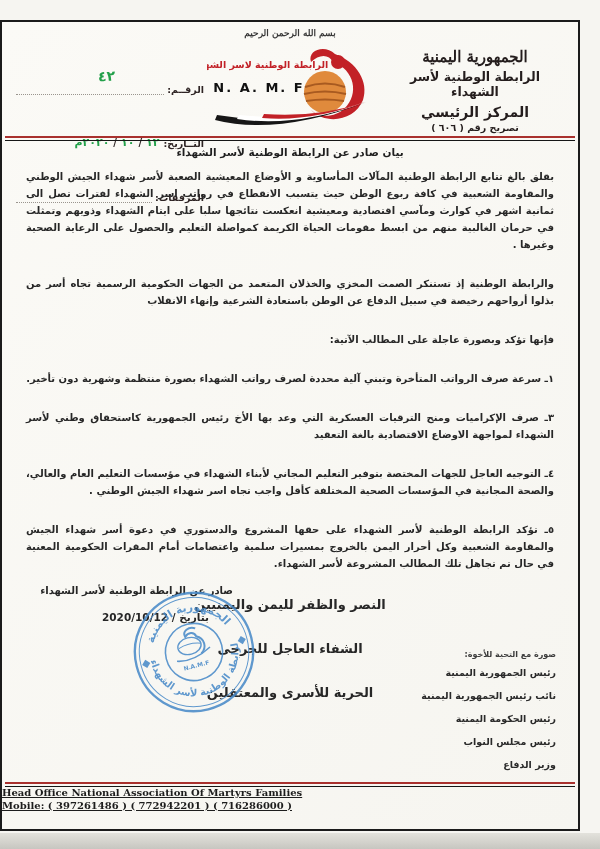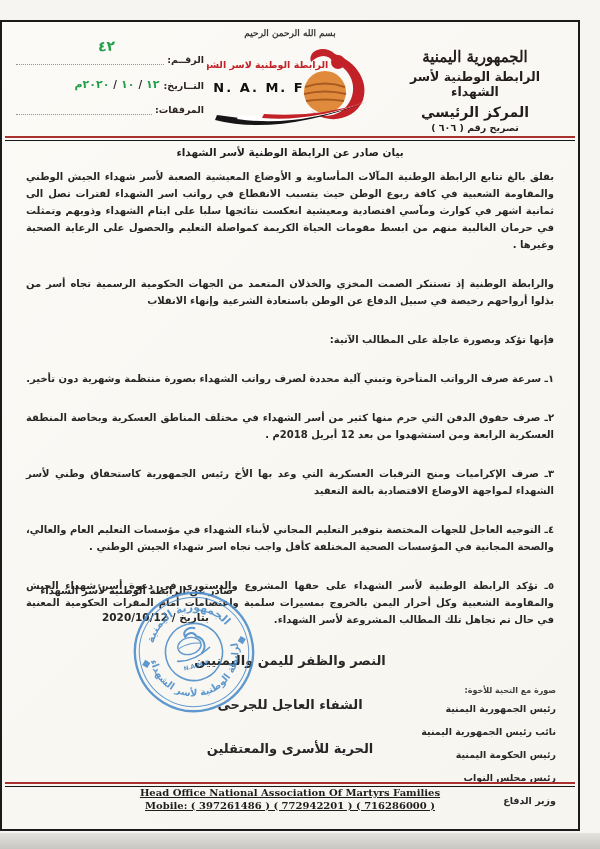--- a/index.html
+++ b/index.html
@@ -25,21 +25,21 @@
   .hdr-right{width:178px;text-align:center;direction:rtl;color:#241d1d;padding-top:6px;}
   .hdr-country{font-size:15px;font-weight:bold;font-family:"DejaVu Serif",serif;
     letter-spacing:.5px;transform:scaleY(1.05);}
   .hdr-org{font-size:12.5px;font-weight:bold;margin-top:3px;}
   .hdr-center{font-size:14px;font-weight:bold;margin-top:5px;}
   .hdr-permit{font-size:9.5px;font-weight:bold;margin-top:2px;}
   .hdr-logo{width:176px;position:relative;}
   .hdr-left{width:188px;direction:rtl;padding-top:12px;color:#2e2424;}
   .fld{display:flex;align-items:flex-end;font-size:9.5px;font-weight:bold;
     margin-bottom:13px;position:relative;}
-  .fld .lbl{white-space:nowrap;}
+  .fld .lbl{white-space:nowrap;margin-top:30px;}
   .dots{flex:1;border-bottom:1.5px dotted #9a958e;height:10px;margin-right:3px;position:relative;}
   .hand{color:#23a04a;font-weight:bold;}
   .hand-num{position:absolute;left:55%;top:-16px;font-size:14px;transform:rotate(-4deg);}
   .date-val{font-size:11px;display:inline-flex;gap:4px;align-items:baseline;margin-right:4px;}
   .date-val .sep{color:#2e2424;font-size:10px;}
   
   .rule{height:5px;border-top:2.2px solid #a9312e;border-bottom:1.7px solid #161616;box-sizing:border-box;}
   .rule-top{position:absolute;top:114px;left:3px;right:3px;}
   .rule-bot{position:absolute;top:760px;left:3px;right:3px;}
   
@@ -51,25 +51,25 @@
   .content p.intro{margin-top:6px;}
   .demand{margin:10px 0;}
   .slogan{ text-align:center;margin:11px 0;font-size:13px;}
   
   .issued{position:absolute;top:563px;right:345px;left:24px;direction:rtl;
     color:#262626;font-size:10px;font-weight:bold;text-align:right;}
   .issued .dateline{margin-top:15px;margin-right:24px;font-size:10.5px;}
   .stamp{position:absolute;left:128px;top:566px;width:128px;height:128px;
     transform:rotate(-14deg);opacity:.88;z-index:5;pointer-events:none;}
   .cc{position:absolute;top:628px;right:22px;width:190px;direction:rtl;text-align:right;
-    color:#2a2a2a;margin-top:36px;}
+    color:#2a2a2a;}
   .cc-head{font-size:8px;font-weight:bold;color:#3c3c3c;margin-bottom:8px;}
   .cc-item{font-size:9.5px;font-weight:bold;margin-bottom:12px;}
   
-  .footer{position:absolute;top:765px;left:0;right:0;text-align:center;
+  .footer{position:absolute;top:765px;left:0;right:0;
     font-family:"DejaVu Serif",serif;color:#1d1d1d;font-size:10px;font-weight:bold;line-height:1.25;}
   .footer div{text-decoration:underline;}
   
   .logo-ar{font-size:9.5px;font-weight:bold;}
 </style>
 </head>
 <body>
 
 <div class="sheet">
 
@@ -130,21 +130,20 @@
 
   <div class="rule rule-top"></div>
 
   <div class="doc-title">بيان صادر عن الرابطة الوطنية لأسر الشهداء</div>
 
   <div class="content">
     <p class="intro">بقلق بالغ تتابع الرابطة الوطنية المآلات المأساوية و الأوضاع المعيشية الصعبة لأسر شهداء الجيش الوطني والمقاومة الشعبية في كافة ربوع الوطن حيث يتسبب الانقطاع في رواتب اسر الشهداء لفترات تصل الى ثمانية اشهر في كوارث ومآسي اقتصادية ومعيشية انعكست نتائجها سلبا على ايتام الشهداء وذويهم وتمثلت في حرمان الغالبية منهم من ابسط مقومات الحياة الكريمة كمواصلة التعليم والحصول على الرعاية الصحية وغيرها .</p>
     <p>والرابطة الوطنية إذ تستنكر الصمت المخزي والخذلان المتعمد من الجهات الحكومية الرسمية تجاه أسر من بذلوا أرواحهم رخيصة في سبيل الدفاع عن الوطن باستعادة الشرعية وإنهاء الانقلاب</p>
     <p>فإنها تؤكد وبصورة عاجلة على المطالب الآتية:</p>
     <p class="demand">١ـ سرعة صرف الرواتب المتأخرة وتبني آلية محددة لصرف رواتب الشهداء بصورة منتظمة وشهرية دون تأخير.</p>
-    <p class="demand">٢ـ صرف حقوق الدفن التي حرم منها كثير من أسر الشهداء في مختلف المناطق العسكرية وبخاصة المنطقة العسكرية الرابعة ومن استشهدوا من بعد 12 أبريل 2018م .</p>
     <p class="demand">٣ـ صرف الإكراميات ومنح الترقيات العسكرية التي وعد بها الأخ رئيس الجمهورية كاستحقاق وطني لأسر الشهداء لمواجهة الاوضاع الاقتصادية بالغة التعقيد</p>
     <p class="demand">٤ـ التوجيه العاجل للجهات المختصة بتوفير التعليم المجاني لأبناء الشهداء في مؤسسات التعليم العام والعالي، والصحة المجانية في المؤسسات الصحية المختلفة كأقل واجب تجاه اسر شهداء الجيش الوطني .</p>
     <p class="demand">٥ـ تؤكد الرابطة الوطنية لأسر الشهداء على حقها المشروع والدستوري في دعوة أسر شهداء الجيش والمقاومة الشعبية وكل أحرار اليمن بالخروج بمسيرات سلمية واعتصامات أمام المقرات الحكومية المعنية في حال تم تجاهل تلك المطالب المشروعة لأسر الشهداء.</p>
     <p class="slogan">النصر والظفر لليمن واليمنيين</p>
     <p class="slogan">الشفاء العاجل للجرحى</p>
     <p class="slogan">الحرية للأسرى والمعتقلين</p>
   </div>
 
   <div class="issued">
     <div>صادر عن الرابطة الوطنية لأسر الشهداء</div>

